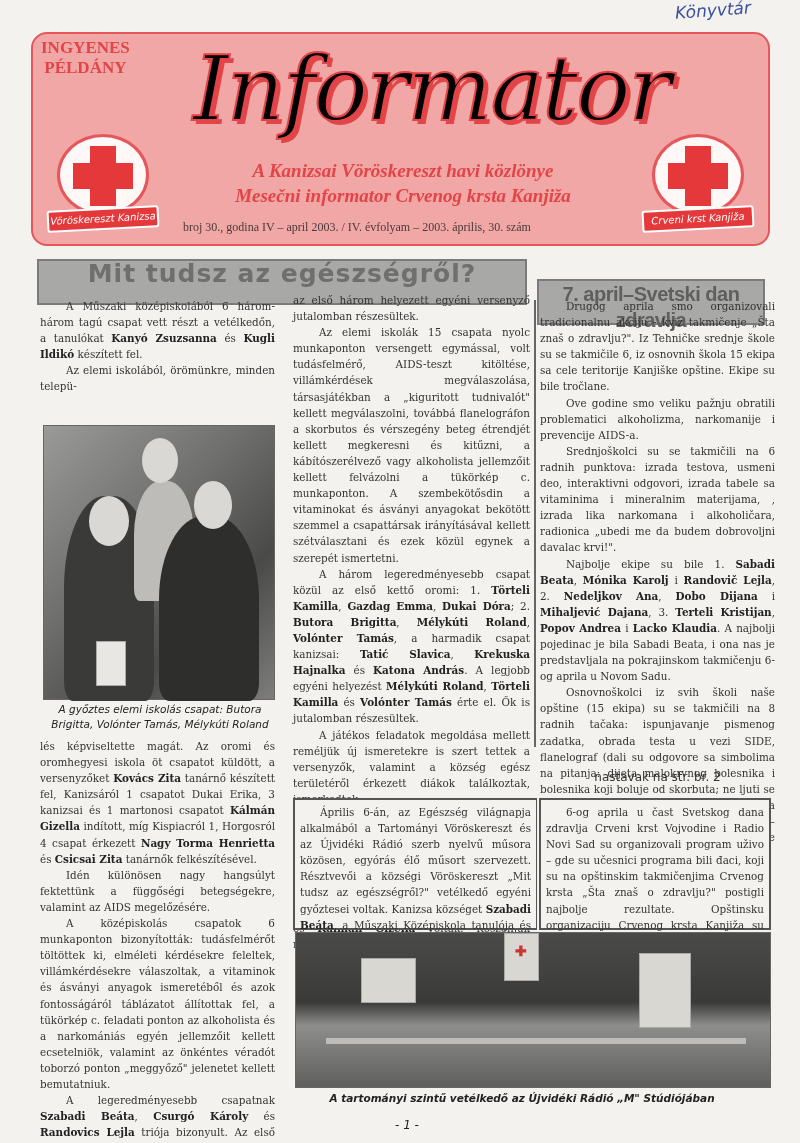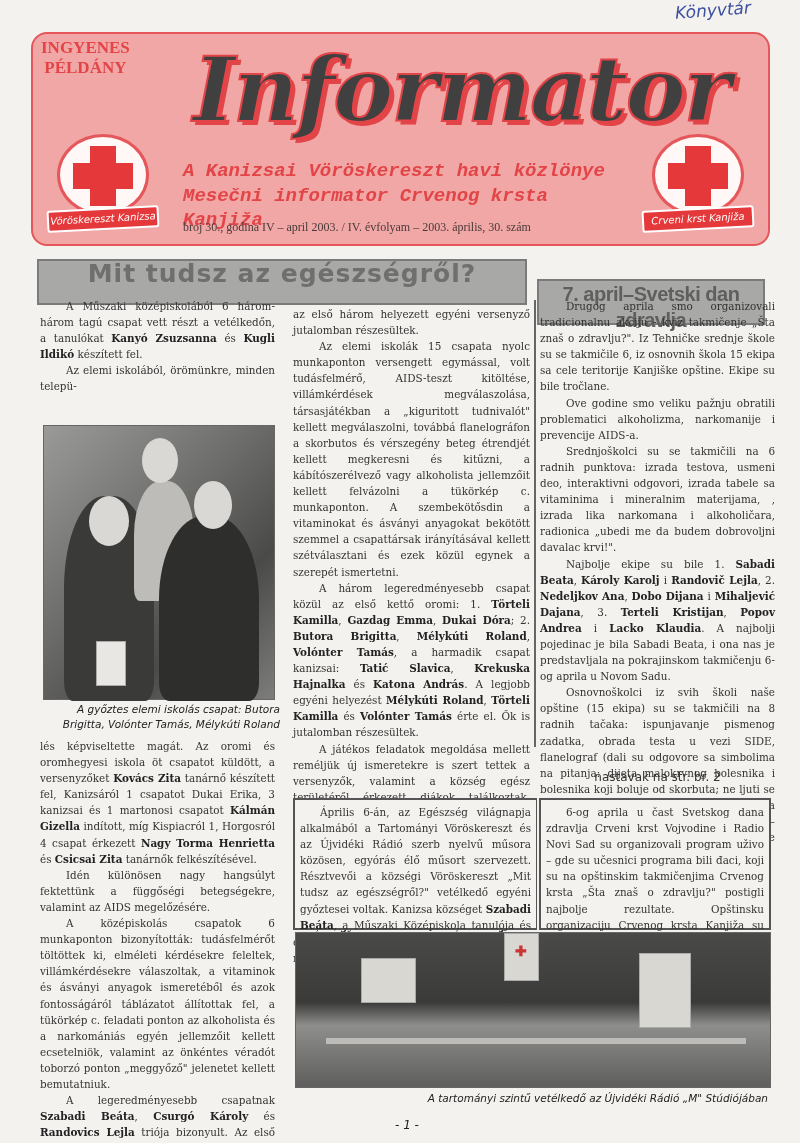--- a/index.html
+++ b/index.html
@@ -21,22 +21,22 @@
     overflow: hidden;
   }
   .free-left, .free-right {
     position: absolute; top: 4px; font-family: "Liberation Serif", serif;
     font-weight: bold; color: #e24447; font-size: 17px; line-height: 20px; text-align: center;
   }
   .free-left { left: 8px; }
   .free-right { right: 6px; }
   .title {
     position: absolute; left: 160px; top: 0px; width: 440px; text-align: center;
-    font-family: "DejaVu Serif", serif; font-style: italic; font-weight: bold;
-    font-size: 90px; line-height: 110px; color: #404040;
+    font-family: "DejaVu Serif", serif; font-style: italic; font-weight: normal;
+    font-size: 90px; line-height: 110px; color: #000000;
     -webkit-text-stroke: 2px #e24447;
     text-shadow: 4px 4px 0 #e24447;
     letter-spacing: -2px;
   }
   .logo {
     position: absolute; top: 100px; width: 112px; height: 100px;
   }
   .logo.left { left: 14px; }
   .logo.right { right: 14px; }
   .logo .disc {
@@ -45,22 +45,22 @@
   }
   .logo .cross-v { position: absolute; left: 43px; top: 12px; width: 26px; height: 60px; background: #e5383b; }
   .logo .cross-h { position: absolute; left: 26px; top: 29px; width: 60px; height: 26px; background: #e5383b; }
   .logo .ribbon {
     position: absolute; left: 0; top: 74px; width: 112px; height: 22px;
     background: #e5383b; border: 2px solid #fff; border-radius: 3px;
     color: #fff; font-family: "DejaVu Sans", sans-serif; font-size: 10px; font-style: italic;
     text-align: center; line-height: 18px; transform: rotate(-3deg);
   }
   .subtitle {
-    position: absolute; left: 150px; width: 440px; 
-    font-family: Liberation Mono, monospace; font-style: italic; font-weight: bold;
+    position: absolute; left: 150px; width: 440px; text-align: center;
+    font-family: Liberation Serif, serif; font-style: italic; font-weight: bold;
     color: #e24447; font-size: 19px; line-height: 24px;
   }
   .subtitle.l1 { top: 125px; }
   .subtitle.l2 { top: 150px; }
   .issue {
     position: absolute; left: 150px; width: 440px; top: 186px; text-align: left;
     font-family: "Liberation Serif", serif; font-size: 12px; color: #4a3a3a;
   }
 
   .headline {
@@ -86,24 +86,24 @@
     position: absolute; background: linear-gradient(135deg, #9a9a98 0%, #6f6f6d 40%, #4a4a48 70%, #7d7d7b 100%);
     border: 1px solid #666;
   }
   .photo.kids { left: 43px; top: 425px; width: 232px; height: 275px; }
   .photo.studio { left: 295px; top: 932px; width: 476px; height: 156px;
     background: linear-gradient(180deg, #4a4a48 0%, #3a3a38 45%, #8e8e8c 60%, #5e5e5c 100%); }
   .person { position: absolute; border-radius: 45% 45% 10% 10%; background: #2f2f2e; }
   .face { position: absolute; border-radius: 50%; background: #d9d8d4; }
   .caption {
     position: absolute; font-family: "DejaVu Sans", sans-serif; font-style: italic;
-    font-size: 10.5px; color: #222; text-align: right; line-height: 15px;
+    font-size: 10.5px; color: #222; text-align: center; line-height: 15px;
   }
   .cap-kids { left: 40px; top: 702px; width: 240px; }
-  .cap-studio { left: 292px; top: 1091px; width: 476px; }
+  .cap-studio { left: 284px; top: 1091px; width: 476px; font-weight: bold; }
   .continued { position: absolute; left: 540px; top: 770px; width: 235px; text-align: center;
     font-family: "DejaVu Sans", sans-serif; font-size: 12px; color: #333; }
   .box {
     position: absolute; top: 798px; height: 132px; border: 2px solid #555;
     background: #f3f2ee; padding: 4px 5px;
   }
   .box.hu { left: 293px; width: 244px; border-right: 1px solid #555; }
   .box.sr { left: 539px; width: 232px; }
   .box p { text-indent: 20px; }
   .pagenum { position: absolute; left: 395px; top: 1118px; font-family: "DejaVu Sans", sans-serif; font-style: italic; font-size: 12px; color: #222; }
@@ -159,35 +159,35 @@
 </div>
 <div class="caption cap-kids">A győztes elemi iskolás csapat: Butora Brigitta, Volónter Tamás, Mélykúti Roland</div>
 
 <div class="col col1" style="top:738px;">
   <p style="text-indent:0">lés képviseltette magát. Az oromi és oromhegyesi iskola öt csapatot küldött, a versenyzőket <b>Kovács Zita</b> tanárnő készített fel, Kanizsáról 1 csapatot Dukai Erika, 3 kanizsai és 1 martonosi csapatot <b>Kálmán Gizella</b> indított, míg Kispiacról 1, Horgosról 4 csapat érkezett <b>Nagy Torma Henrietta</b> és <b>Csicsai Zita</b> tanárnők felkészítésével.</p>
   <p>Idén különösen nagy hangsúlyt fektettünk a függőségi betegségekre, valamint az AIDS megelőzésére.</p>
   <p>A középiskolás csapatok 6 munkaponton bizonyították: tudásfelmérőt töltöttek ki, elméleti kérdésekre feleltek, villámkérdésekre válaszoltak, a vitaminok és ásványi anyagok ismeretéből és azok fontosságáról táblázatot állítottak fel, a tükörkép c. feladati ponton az alkoholista és a narkomániás egyén jellemzőit kellett ecsetelniök, valamint az önkéntes véradót toborzó ponton „meggyőző" jelenetet kellett bemutatniuk.</p>
   <p>A legeredményesebb csapatnak <b>Szabadi Beáta</b>, <b>Csurgó Károly</b> és <b>Randovics Lejla</b> triója bizonyult. Az első három ponton elért egyéni pontszámok alapján egyéniben Szabadi Beáta szerzett legtöbb pontot, így ő képviselte április 6-án községünket a tartományi vetélkedőn. A legjobb csapatok és</p>
 </div>
 
-<div class="col col2" style="top:306px;">
+<div class="col col2" style="top:292px;">
   <p style="text-indent:0">az első három helyezett egyéni versenyző jutalomban részesültek.</p>
   <p>Az elemi iskolák 15 csapata nyolc munkaponton versengett egymással, volt tudásfelmérő, AIDS-teszt kitöltése, villámkérdések megválaszolása, társasjátékban a „kiguritott tudnivalót" kellett megválaszolni, továbbá flanelográfon a skorbutos és vérszegény beteg étrendjét kellett megkeresni és kitűzni, a kábítószerélvező vagy alkoholista jellemzőit kellett felvázolni a tükörkép c. munkaponton. A szembekötősdin a vitaminokat és ásványi anyagokat bekötött szemmel a csapattársak irányításával kellett szétválasztani és ezek közül egynek a szerepét ismertetni.</p>
   <p>A három legeredményesebb csapat közül az első kettő oromi: 1. <b>Törteli Kamilla</b>, <b>Gazdag Emma</b>, <b>Dukai Dóra</b>; 2. <b>Butora Brigitta</b>, <b>Mélykúti Roland</b>, <b>Volónter Tamás</b>, a harmadik csapat kanizsai: <b>Tatić Slavica</b>, <b>Krekuska Hajnalka</b> és <b>Katona András</b>. A legjobb egyéni helyezést <b>Mélykúti Roland</b>, <b>Törteli Kamilla</b> és <b>Volónter Tamás</b> érte el. Ők is jutalomban részesültek.</p>
   <p>A játékos feladatok megoldása mellett reméljük új ismeretekre is szert tettek a versenyzők, valamint a község egész területéről érkezett diákok találkoztak, ismerkedtek.</p>
   <p>A zsűri tagjainak: <b>Kanyó Zsuzsa</b>, <b>Apró Piroska</b>, <b>Ivošević Éva</b>, <b>Dongó Zoltán</b>, <b>Ladányi Erika</b>, <b>Bognár Izabella</b>, az elemiseknél: <b>Baráth Mária</b>, <b>Francia Rozália</b>, <b>Kovács Zita</b>, <b>Bajus Rus Crnka</b>, <b>Dukai Erika</b>, <b>Cseszkó Mónika</b>, <b>Csicsai Zita</b>, <b>Nagy Torma Henrietta</b>, <b>Biacs Jolán</b> és <b>Kálmán Gizella</b> voltak. Köszönjük munkájukat, segítségüket. <b><i>H.E.</i></b></p>
 </div>
 
 <div class="vline"></div>
 
 <div class="col col3" style="top:298px;">
   <p>Drugog aprila smo organizovali tradicionalnu akciju - kviz takmičenje „Šta znaš o zdravlju?". Iz Tehničke srednje škole su se takmičile 6, iz osnovnih škola 15 ekipa sa cele teritorije Kanjiške opštine. Ekipe su bile tročlane.</p>
   <p>Ove godine smo veliku pažnju obratili problematici alkoholizma, narkomanije i prevencije AIDS-a.</p>
   <p>Srednjoškolci su se takmičili na 6 radnih punktova: izrada testova, usmeni deo, interaktivni odgovori, izrada tabele sa vitaminima i mineralnim materijama, , izrada lika narkomana i alkoholičara, radionica „ubedi me da budem dobrovoljni davalac krvi!".</p>
-  <p>Najbolje ekipe su bile 1. <b>Sabadi Beata</b>, <b>Károly Karolj</b> i <b>Randovič Lejla</b>, 2. <b>Nedeljkov Ana</b>, <b>Dobo Dijana</b> i <b>Mihaljević Dajana</b>, 3. <b>Terteli Kristijan</b>, <b>Popov Andrea</b> i <b>Lacko Klaudia</b>. A najbolji pojedinac je bila Sabadi Beata, i ona nas je predstavljala na pokrajinskom takmičenju 6-og aprila u Novom Sadu.</p>
+  <p>Najbolje ekipe su bile 1. <b>Sabadi Beata</b>, <b>Mónika Karolj</b> i <b>Randovič Lejla</b>, 2. <b>Nedeljkov Ana</b>, <b>Dobo Dijana</b> i <b>Mihaljević Dajana</b>, 3. <b>Terteli Kristijan</b>, <b>Popov Andrea</b> i <b>Lacko Klaudia</b>. A najbolji pojedinac je bila Sabadi Beata, i ona nas je predstavljala na pokrajinskom takmičenju 6-og aprila u Novom Sadu.</p>
   <p>Osnovnoškolci iz svih školi naše opštine (15 ekipa) su se takmičili na 8 radnih tačaka: ispunjavanje pismenog zadatka, obrada testa u vezi SIDE, flanelograf (dali su odgovore sa simbolima na pitanja: dijeta malokrvnog bolesnika i bolesnika koji boluje od skorbuta; ne ljuti se čoveče (igra o Crvenom krstu), opis lika narkomana ili alkoholičara; Čorava baka – pronaći i sortirati vitamine, mineralne supstance vezanih očiju.</p>
 </div>
 <div class="continued">nastavak na str. br. 2</div>
 
 <div class="box hu col">
   <p>Április 6-án, az Egészség világnapja alkalmából a Tartományi Vöröskereszt és az Újvidéki Rádió szerb nyelvű műsora közösen, egyórás élő műsort szervezett. Résztvevői a községi Vöröskereszt „Mit tudsz az egészségről?" vetélkedő egyéni győztesei voltak. Kanizsa községet <b>Szabadi Beáta</b>, a Műszaki Középiskola tanulója és <b>Mélykúti Roland</b>, oromi diák képviselte.</p>
 </div>
 <div class="box sr col">
   <p>6-og aprila u čast Svetskog dana zdravlja Crveni krst Vojvodine i Radio Novi Sad su organizovali program uživo – gde su učesnici programa bili đaci, koji su na opštinskim takmičenjima Crvenog krsta „Šta znaš o zdravlju?" postigli najbolje rezultate. Opštinsku organizaciju Crvenog krsta Kanjiža su prezentovali <b>Sabadi Beata</b> iz srednje Tehničke škole i <b>Meljkuti Roland</b>, učenik sedmog razreda iz Oroma.</p>
 </div>

